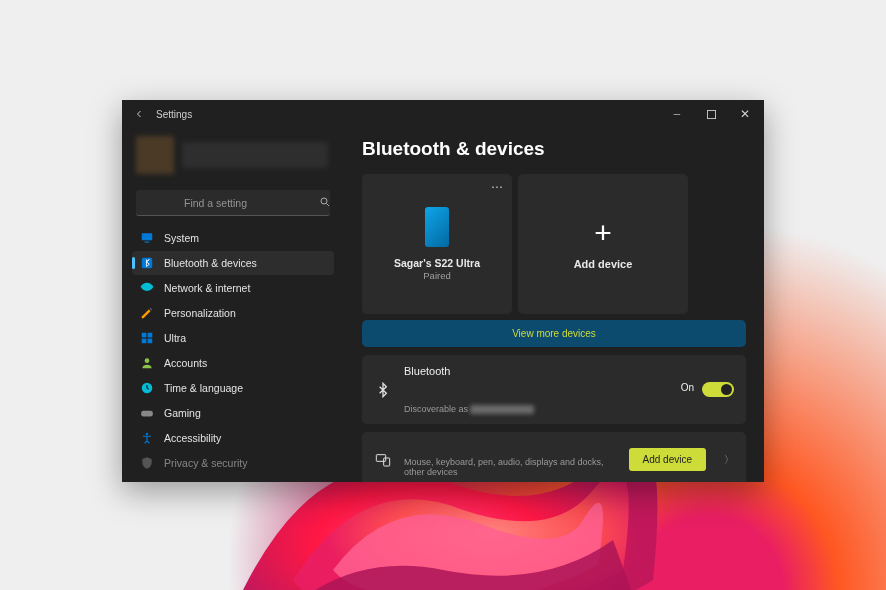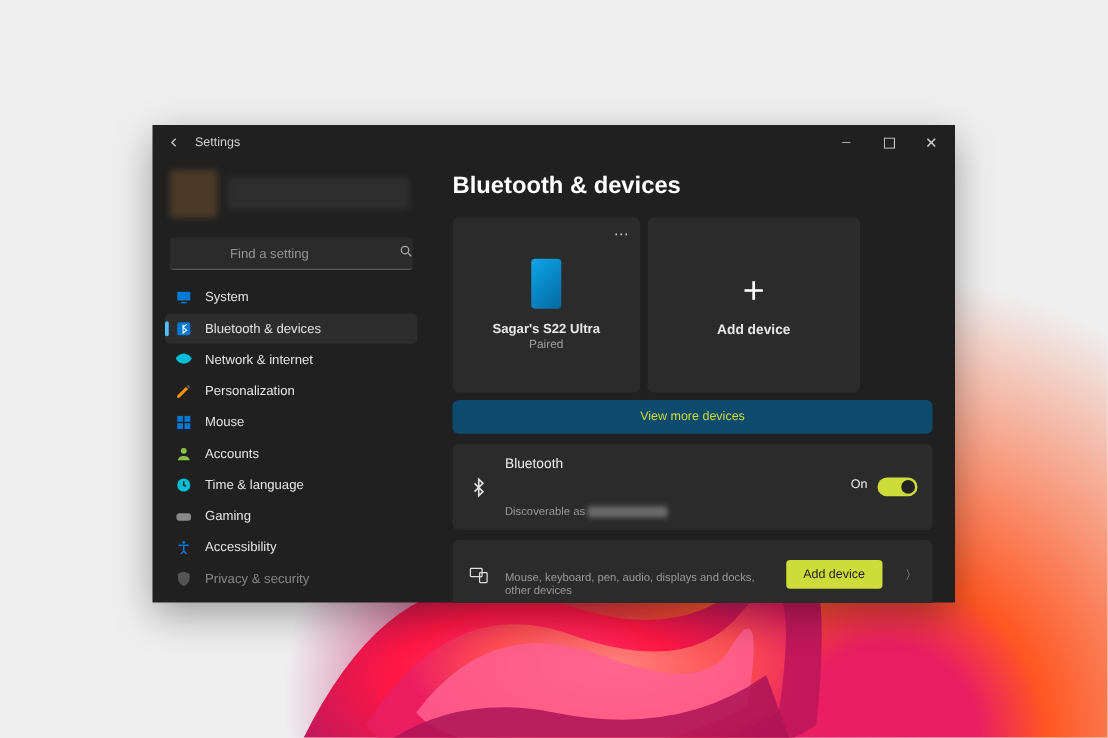--- a/index.html
+++ b/index.html
@@ -177,21 +177,21 @@
         </div>
         <div class="nav-item">
           <span class="nav-icon">
               <svg width="14" height="14" viewBox="0 0 24 24" fill="#0078d4">
                 <rect x="3" y="3" width="8" height="8"></rect>
                 <rect x="13" y="3" width="8" height="8"></rect>
                 <rect x="3" y="13" width="8" height="8"></rect>
                 <rect x="13" y="13" width="8" height="8"></rect>
               </svg>
             </span>
-          <span>Mouse</span>
+          <span>Ultra</span>
         </div>
         <div class="nav-item">
           <span class="nav-icon">
               <svg width="14" height="14" viewBox="0 0 24 24" fill="#8bc34a">
                 <circle cx="12" cy="8" r="4"></circle>
                 <path d="M4 21c0-4 4-6 8-6s8 2 8 6"></path>
               </svg>
             </span>
           <span>Accounts</span>
         </div>

